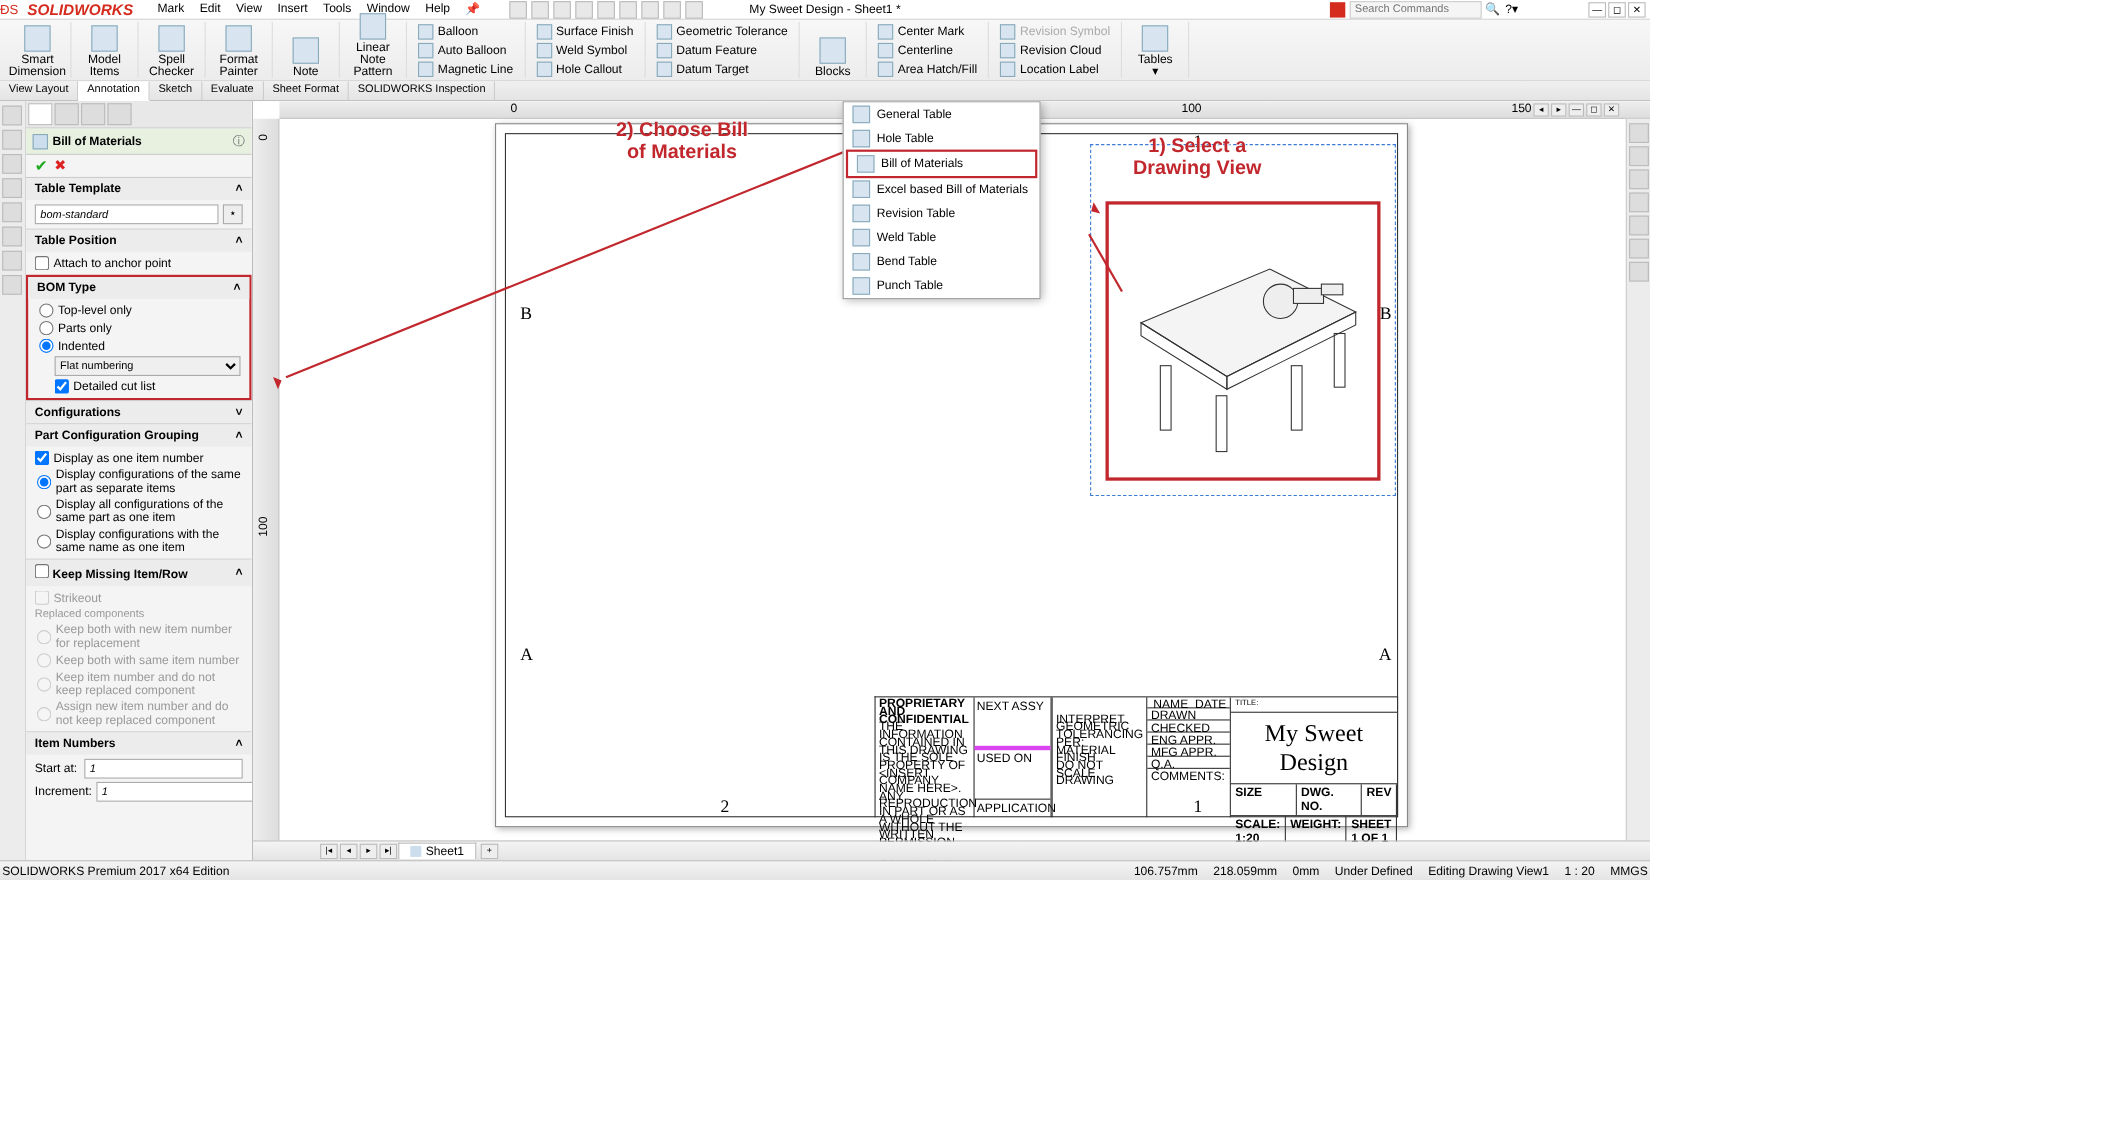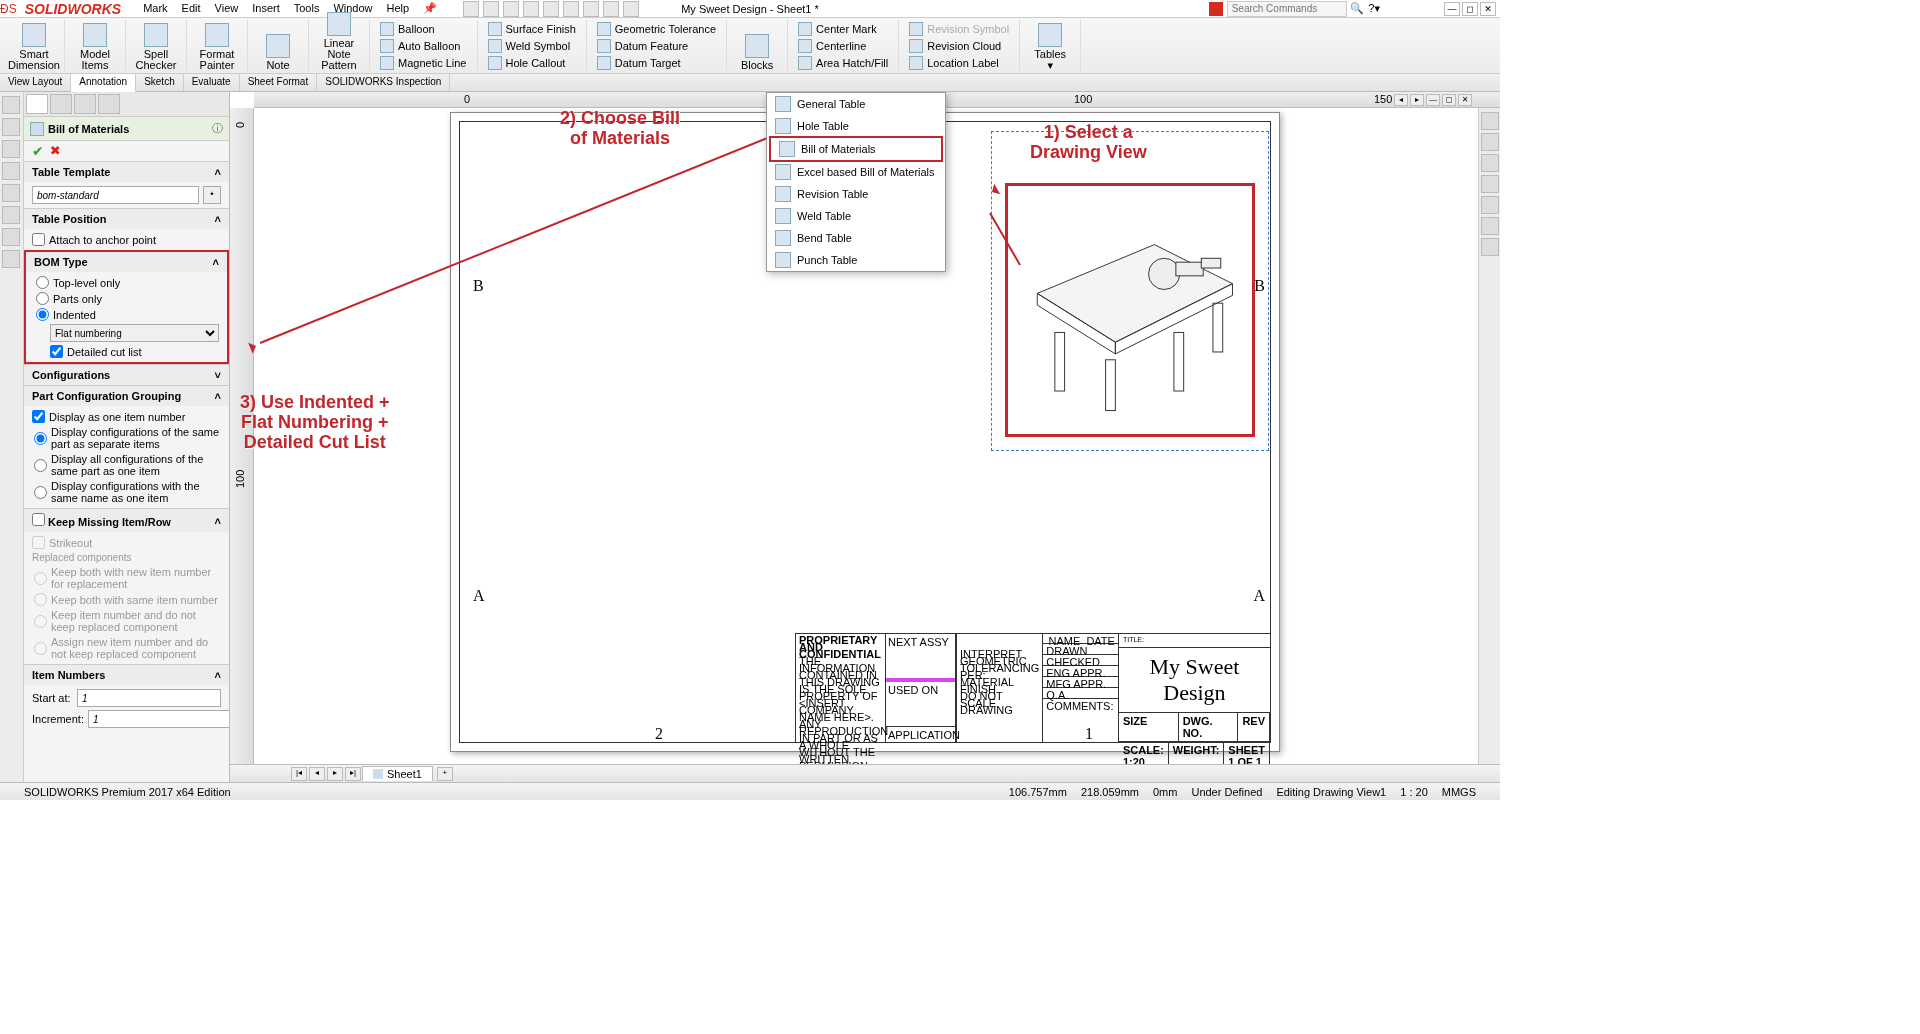--- a/index.html
+++ b/index.html
@@ -91,21 +91,21 @@
 .right-task { position:absolute; right:0; top:16px; bottom:18px; width:22px; background:#ececec; border-left:1px solid #ccc; display:flex; flex-direction:column; gap:3px; padding:4px 2px; }
 .right-task div { width:18px; height:18px; background:#ddd; border:1px solid #bbb; }
 .mdi-ctrl { position:absolute; right:28px; top:2px; display:flex; gap:2px; }
 .mdi-ctrl span { width:14px; height:12px; background:#eee; border:1px solid #bbb; font-size:8px; text-align:center; }
 
 .sheet-tabs { position:absolute; bottom:0; left:0; right:0; height:18px; background:linear-gradient(#f4f4f4,#e4e4e4); border-top:1px solid #bbb; display:flex; align-items:center; padding-left:60px; }
 .sheet-tabs .navbtn { width:16px; height:14px; border:1px solid #bbb; background:#eee; margin:0 1px; text-align:center; font-size:8px; }
 .sheet-tabs .tab { padding:1px 10px; background:#fff; border:1px solid #bbb; border-bottom:none; font-size:10px; display:flex; align-items:center; gap:4px; }
 .sheet-tabs .tab .icon { width:10px; height:10px; background:#cde; }
 
-.statusbar { position:absolute; bottom:0; left:0; right:0; height:18px; background:linear-gradient(#f4f4f4,#e4e4e4); border-top:1px solid #bbb; display:flex; align-items:center; font-size:10px; padding:0 24px; z-index:200; }
+.statusbar { position:absolute; bottom:0; left:0; right:0; height:18px; background:linear-gradient(#f4f4f4,#e4e4e4); border-top:1px solid #bbb; display:flex; align-items:center; font-size:10px; padding:0 2px; z-index:200; }
 .statusbar .sp { margin-left:auto; display:flex; gap:14px; }
 
 
 .robot-svg { width:100%; height:100%; }
 </style>
 </head>
 <body>
 
 <div class="titlebar">
   <span class="logo-ds">ƉS</span>
@@ -596,23 +596,20 @@
       <div class="item">
           <div class="icon"></div>
           <span>Punch Table</span>
         </div>
     </div>
 
     <div class="annot" style="top:30px;left:800px;white-space:pre-line">1) Select a
 Drawing View</div>
     <div class="annot" style="top:16px;left:330px;white-space:pre-line">2) Choose Bill
 of Materials</div>
-    <div class="annot" style="top:300px;left:10px;white-space:pre-line">3) Use Indented +
-Flat Numbering +
-Detailed Cut List</div>
 
     <div class="arrow-line" style="top:120px;left:760px;width:60px;transform:rotate(60deg)"></div>
     <div class="arrow-head" style="top:94px;left:756px;border-right-color:#c1272d;transform:rotate(-30deg)"></div>
     <div class="arrow-line" style="top:250px;left:30px;width:610px;transform:rotate(-22deg)"></div>
     <div class="arrow-head" style="top:248px;left:20px;border-right-color:#c1272d;transform:rotate(158deg)"></div>
 
     <div class="right-task">
       <div></div>
       <div></div>
       <div></div>

